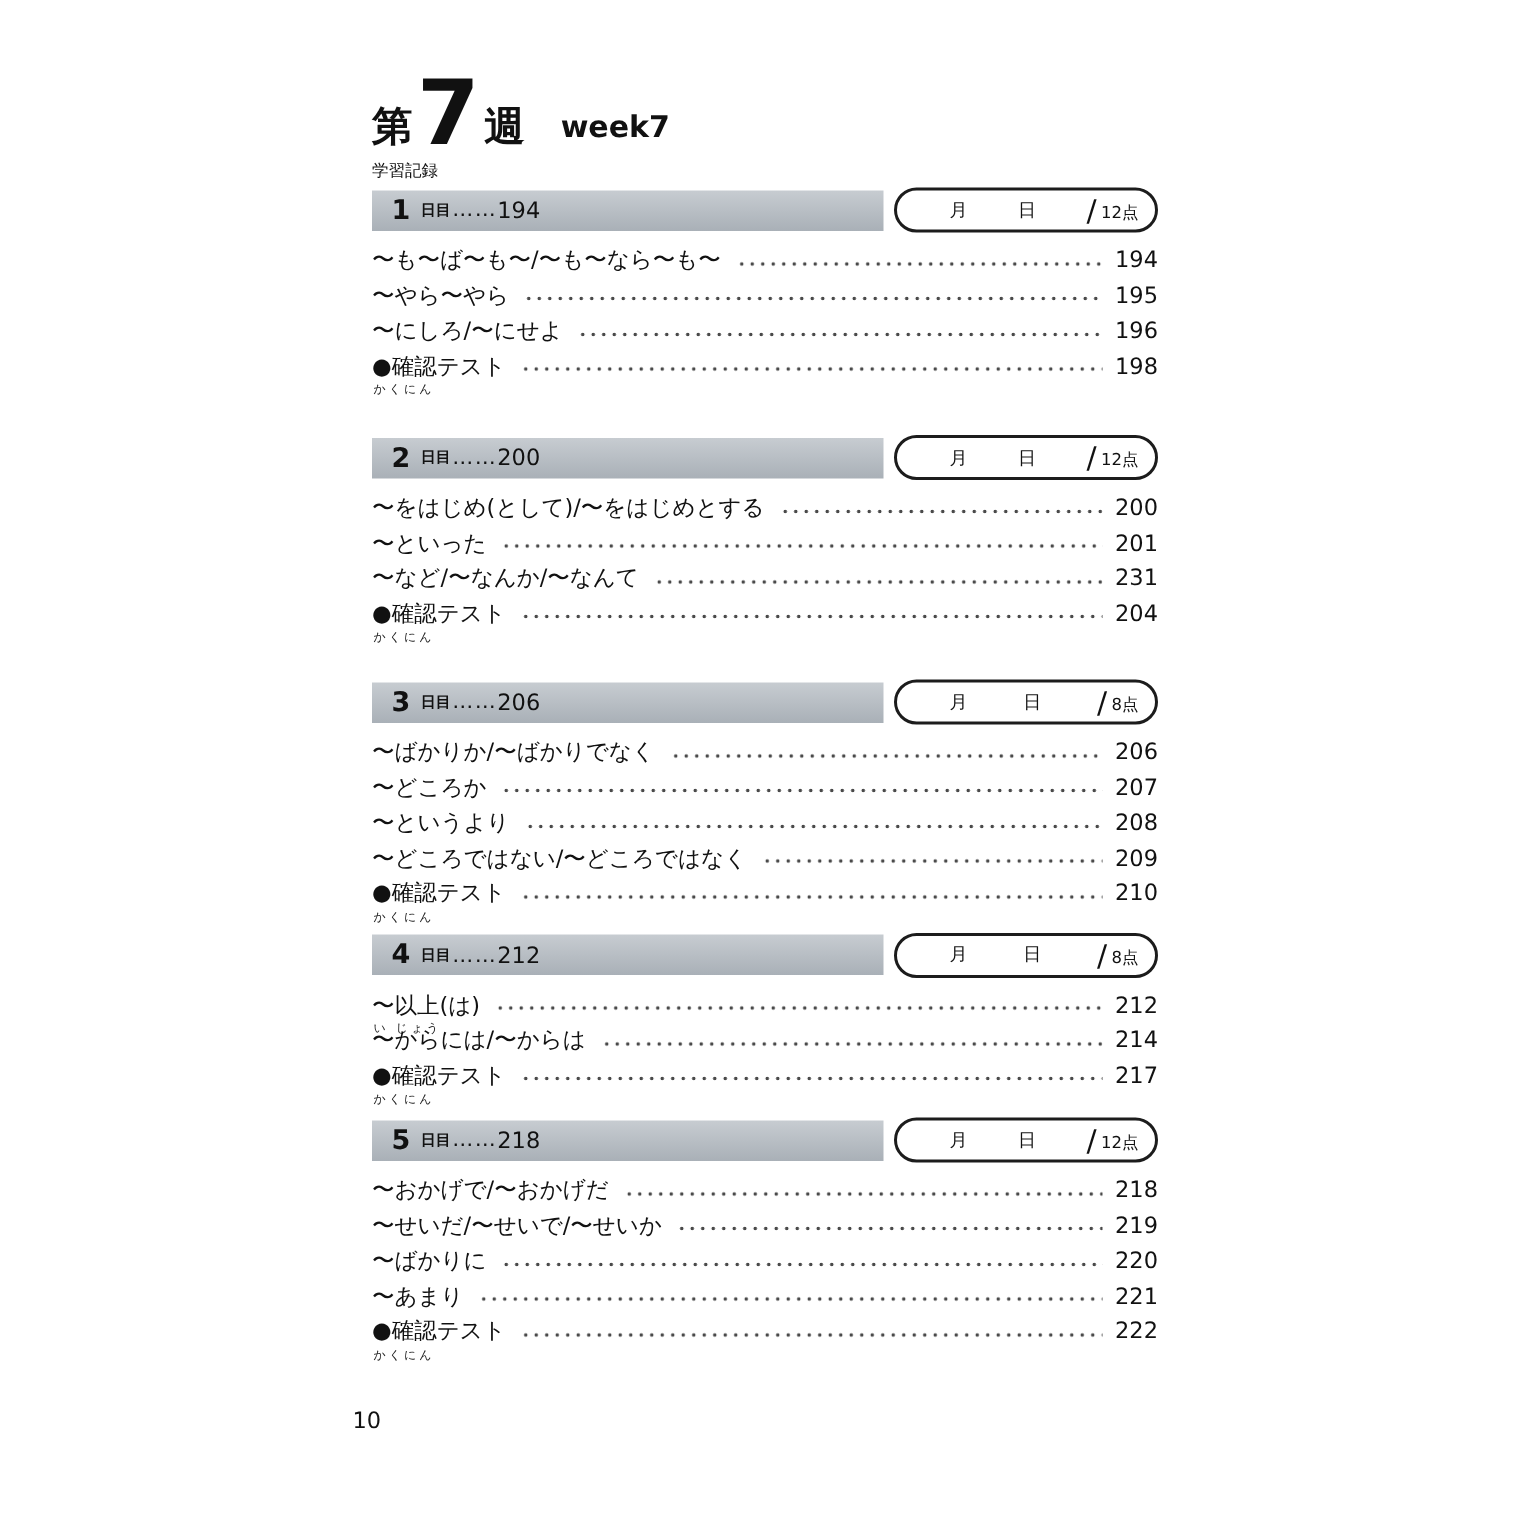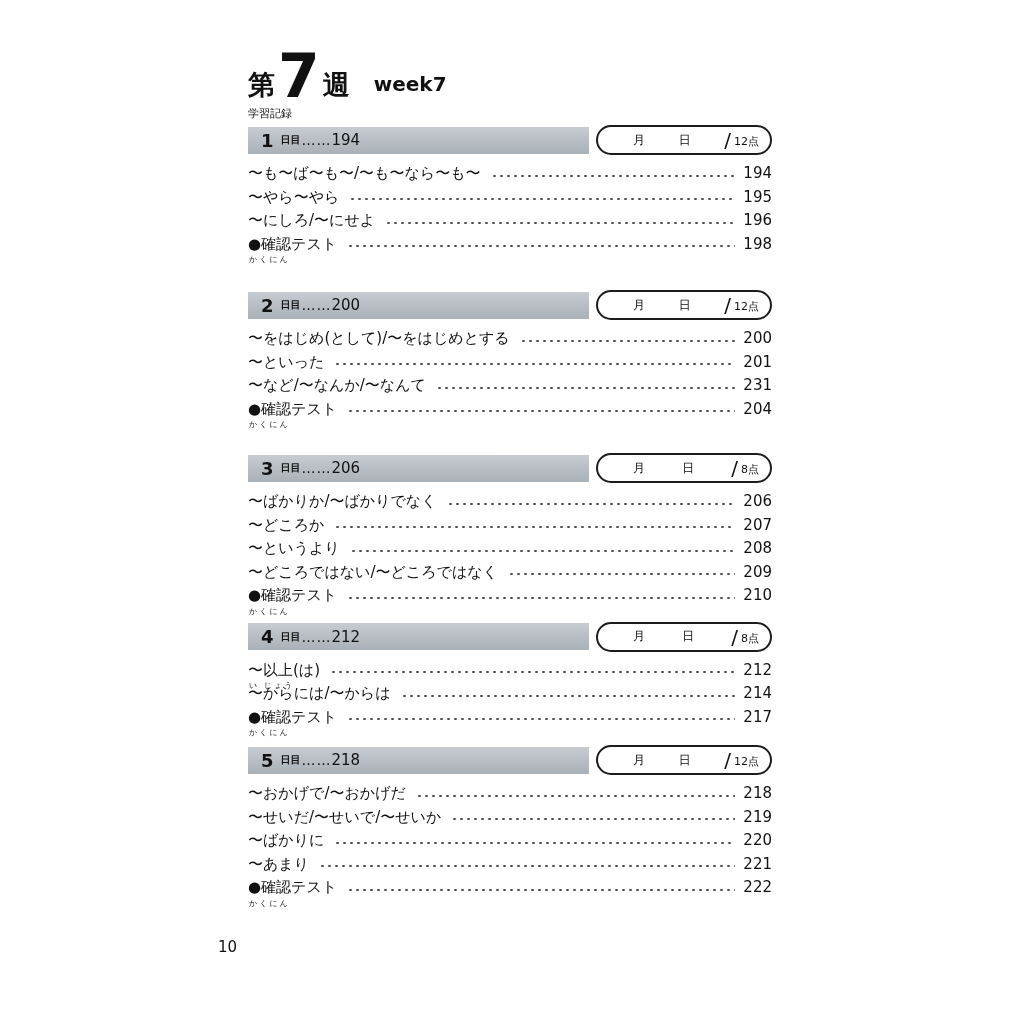--- a/index.html
+++ b/index.html
@@ -39,21 +39,21 @@
   .items { margin-top:9px; }
   .item { display:flex; height:23.5px; font-size:15px; }
   .txt { position:relative; white-space:nowrap; flex:none; }
   .furigana { position:absolute; left:1px; bottom:-7px; font-size:8px; letter-spacing:2px; color:#222; white-space:nowrap; }
   .furigana:empty { display:none; }
   .leader { flex:1 1 auto; height:100%; margin:0 8px 0 10px;
             background-image:radial-gradient(circle, #4a4a4a 1px, transparent 1.4px);
             background-size:7px 6px; background-repeat:repeat-x; background-position:left center; }
   .pg { min-width:28px; text-align:right; font-size:15px; flex:none; }
 
-  #folio { position:absolute; left:218px; top:938px; font-size:15px; }
+  #folio { position:absolute; left:235px; top:938px; font-size:15px; }
 </style>
 </head>
 <body>
 
 <div id="book-page">
   <div id="content">
 
     <div class="page-header">
       <span class="dai">第</span>
       <span class="big-week-num">7</span>

